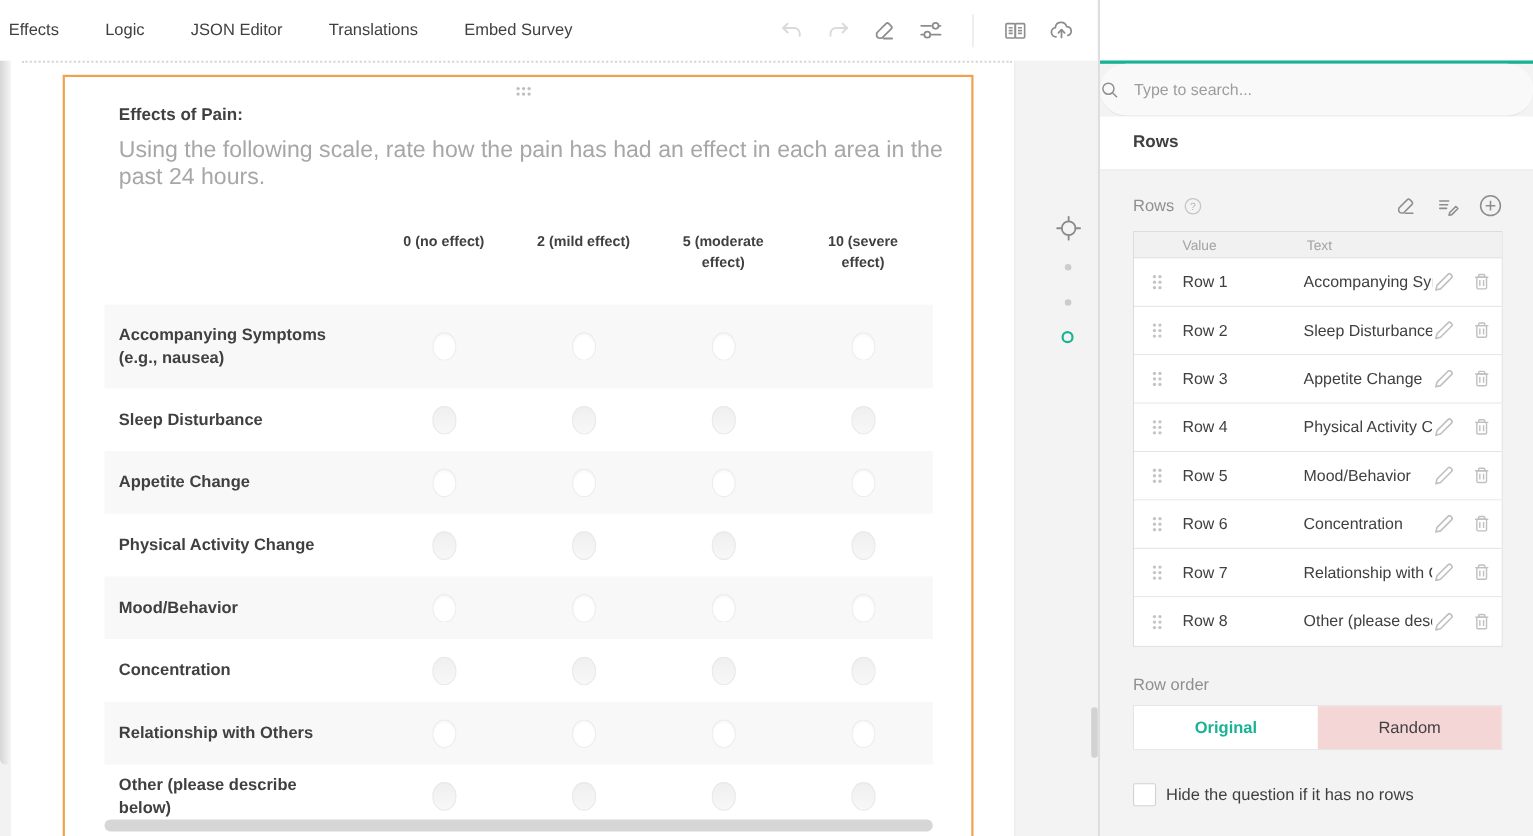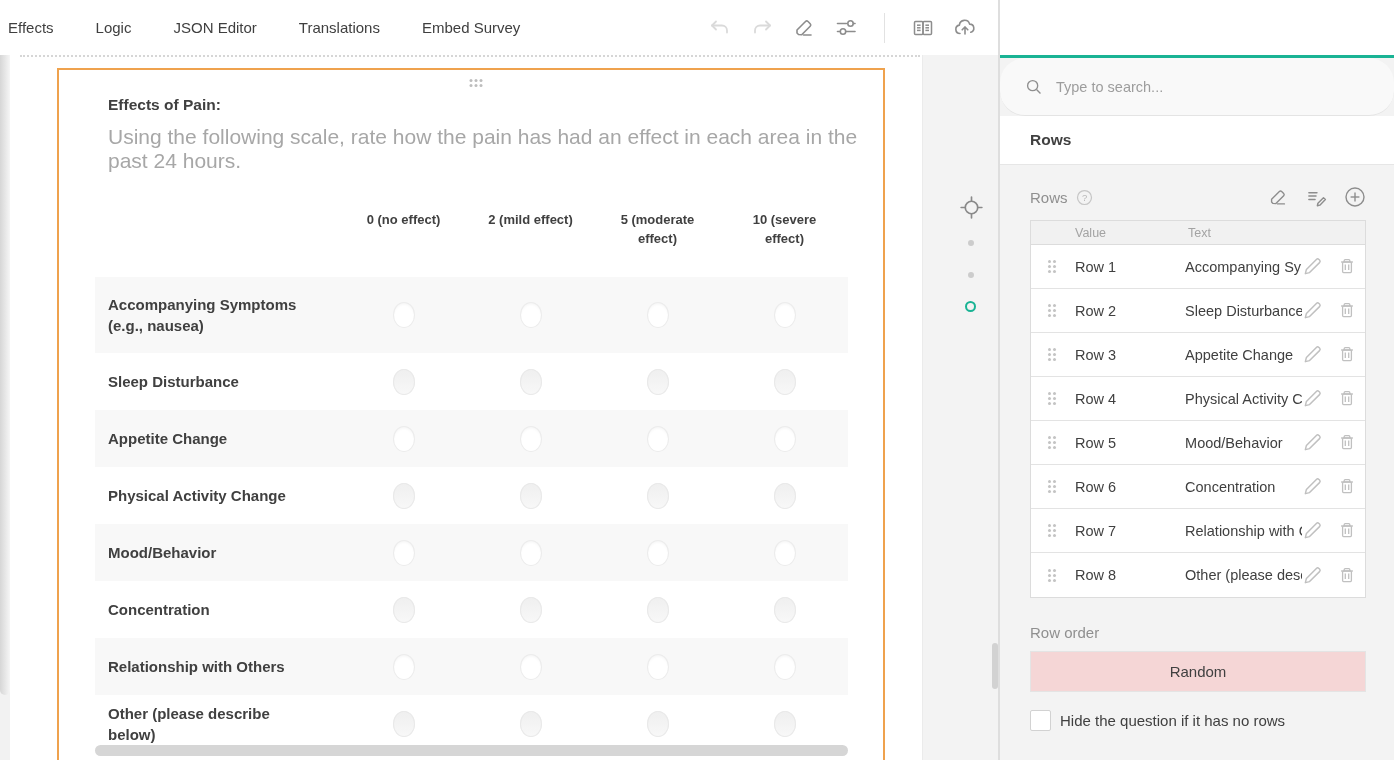--- a/index.html
+++ b/index.html
@@ -67,21 +67,21 @@
   .nav-dot { position:absolute; left:45px; width:6px; height:6px; border-radius:50%; background:#cccccc; cursor:pointer; }
   .nav-dot.d1 { top:185px; } .nav-dot.d2 { top:217px; }
   .nav-current { position:absolute; left:42px; top:246px; width:11px; height:11px; border-radius:50%;
     border:2px solid #19b394; background:transparent; cursor:pointer; }
   .v-scrollbar { position:absolute; left:69px; top:588px; width:6px; height:46px; background:#d2d2d2; border-radius:3px; }
 
   
   .panel { position:absolute; left:1000px; top:-55px; width:394px; height:760px; background:#f3f3f3; }
   .panel-top-white { height:55px; background:#fff; }
   .panel-accent { height:3px; background:#19b394; }
-  .search-row { height:58px; background:#f9f9f9; display:flex; align-items:center; padding-left:25px; border-bottom:1px solid #e4e4e4;border-radius:25px; }
+  .search-row { height:48px; background:#f9f9f9; display:flex; align-items:center; border-bottom:1px solid #e4e4e4;border-radius:25px; }
   .search-row input { border:none; outline:none; background:transparent; margin-left:13px; font-size:14.5px; color:#404040; width:280px;
     font-family:"Liberation Sans","DejaVu Sans",sans-serif; }
   .search-row input::placeholder { color:#9d9d9d; }
   .section-head { height:49px; background:#fff; display:flex; align-items:center; padding-left:30px;
     font-size:15.5px; font-weight:700; color:#404040; border-bottom:1px solid #e6e6e6; }
   .panel-content { padding:0 28px 0 30px; }
 
   .prop-head { margin-top:20px; height:24px; display:flex; align-items:center; }
   .prop-label { font-size:15px; color:#8f8f8f; margin-right:8px; }
   .prop-icons { margin-left:auto; display:flex; align-items:center; gap:17px; }
@@ -102,21 +102,21 @@
   .g-actions { margin-left:auto; display:flex; gap:14px; padding-right:8px; }
   .g-actions .ic { cursor:pointer; display:flex; }
 
   .roworder-label { margin-top:26px; font-size:15px; color:#8f8f8f; }
   .btn-group { margin-top:10px; display:flex; height:41px; border:1px solid #e4e4e4; background:#fff; }
   .btn { flex:1; display:flex; align-items:center; justify-content:center; font-size:15px; cursor:pointer; border:none;
     font-family:"Liberation Sans","DejaVu Sans",sans-serif; }
   .btn.original { background:#fff; color:#19b394; font-weight:700; }
   .btn.random { background:#f5d6d6; color:#404040; }
 
-  .checkbox-row { margin-top:18px; display:flex; align-items:center; }
+  .checkbox-row { margin-top:30px; display:flex; align-items:center; }
   .checkbox { width:21px; height:21px; background:#fff; border:1px solid #d2d2d2; border-radius:2px; cursor:pointer; }
   .checkbox-label { margin-left:9px; font-size:15px; color:#404040; }
 
   svg { display:block; }
 </style>
 </head>
 <body>
 
 <div class="app">
 
@@ -577,20 +577,21 @@
                       <line x1="11.7" y1="8.6" x2="11.7" y2="14"></line>
                     </svg>
       </span>
     </span>
   </div>
 </div>
         </div>
 
         <div class="roworder-label">Row order</div>
         <div class="btn-group">
+          <button class="btn original">Original</button>
           <button class="btn random">Random</button>
         </div>
 
         <div class="checkbox-row">
           <span class="checkbox"></span>
           <span class="checkbox-label">Hide the question if it has no rows</span>
         </div>
       </div>
     </aside>
   </div>

